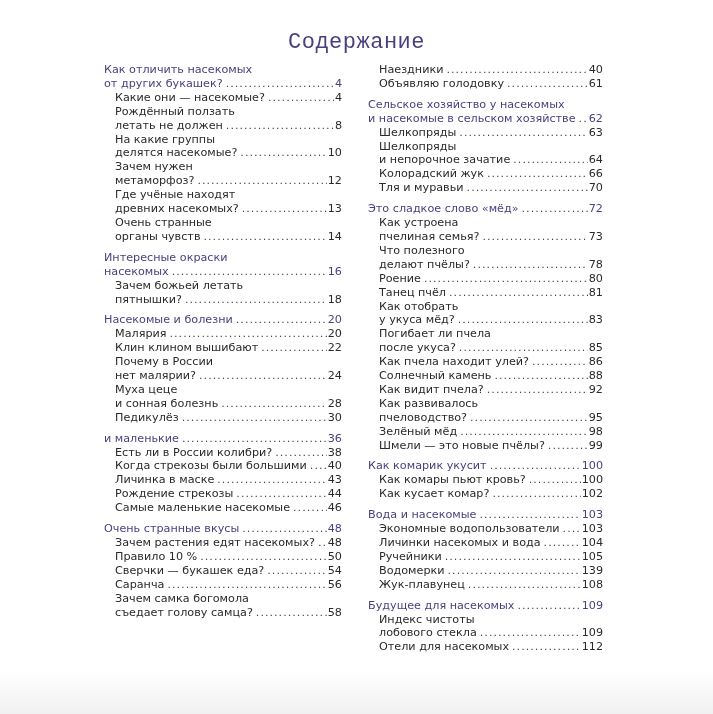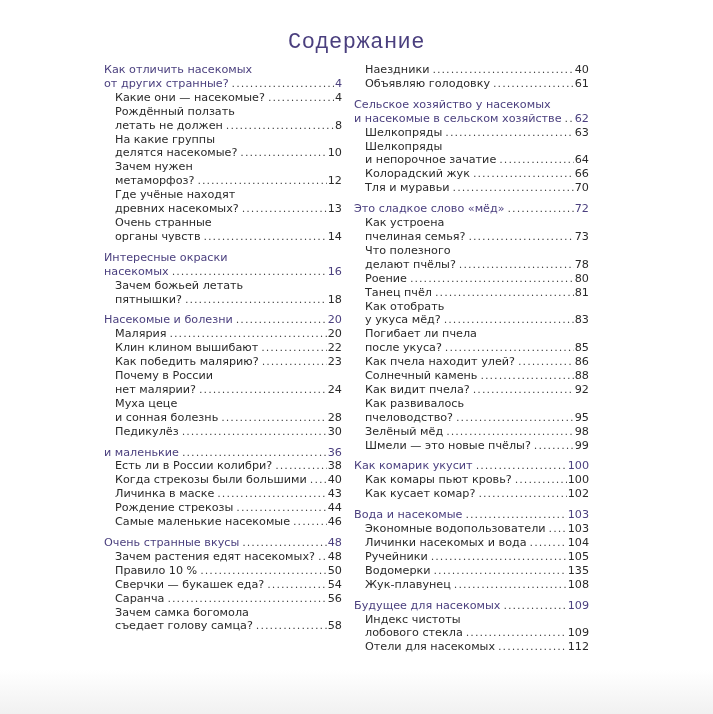--- a/index.html
+++ b/index.html
@@ -11,21 +11,21 @@
     position:relative;
   }
   .title {
     position:absolute; left:0; right:0; top:6px; text-align:center;
     font-family:Liberation Mono, monospace; font-size:22px; color:#4a3f7e;
     letter-spacing:0.5px;
     margin-top:24px;
   }
   .col { position:absolute; top:63px; }
   .col.left { left:104px; width:238px; }
-  .col.right { left:354px; width:235px; }
+  .col.right { left:368px; width:235px; }
   .section { margin-bottom:7px; }
   .line {
     font-size:11.2px; line-height:13.9px; white-space:nowrap;
     display:flex; align-items:baseline;
   }
   .line.h { color:#4a3f7e; }
   .line.sub { padding-left:11px; }
   .line .txt { flex:0 0 auto; }
   .line .dots {
     flex:1 1 auto; overflow:hidden; margin:0 1px 0 3px;
@@ -38,21 +38,21 @@
 <body>
 
 <div class="title">Содержание</div>
 
 <div class="col left">
     <div class="section">
       <div class="line h noleader">
         <span class="txt">Как отличить насекомых</span>
       </div>
       <div class="line h">
-        <span class="txt">от других странные?</span>
+        <span class="txt">от других букашек?</span>
         <span class="dots"></span>
         <span class="pg">4</span>
       </div>
       <div class="line sub">
         <span class="txt">Какие они — насекомые?</span>
         <span class="dots"></span>
         <span class="pg">4</span>
       </div>
       <div class="line sub noleader">
         <span class="txt">Рождённый ползать</span>
@@ -122,25 +122,20 @@
       <div class="line sub">
         <span class="txt">Малярия</span>
         <span class="dots"></span>
         <span class="pg">20</span>
       </div>
       <div class="line sub">
         <span class="txt">Клин клином вышибают</span>
         <span class="dots"></span>
         <span class="pg">22</span>
       </div>
-      <div class="line sub">
-        <span class="txt">Как победить малярию?</span>
-        <span class="dots"></span>
-        <span class="pg">23</span>
-      </div>
       <div class="line sub noleader">
         <span class="txt">Почему в России</span>
       </div>
       <div class="line sub">
         <span class="txt">нет малярии?</span>
         <span class="dots"></span>
         <span class="pg">24</span>
       </div>
       <div class="line sub noleader">
         <span class="txt">Муха цеце</span>
@@ -386,21 +381,21 @@
         <span class="pg">104</span>
       </div>
       <div class="line sub">
         <span class="txt">Ручейники</span>
         <span class="dots"></span>
         <span class="pg">105</span>
       </div>
       <div class="line sub">
         <span class="txt">Водомерки</span>
         <span class="dots"></span>
-        <span class="pg">135</span>
+        <span class="pg">139</span>
       </div>
       <div class="line sub">
         <span class="txt">Жук-плавунец</span>
         <span class="dots"></span>
         <span class="pg">108</span>
       </div>
     </div>
     <div class="section">
       <div class="line h">
         <span class="txt">Будущее для насекомых</span>

